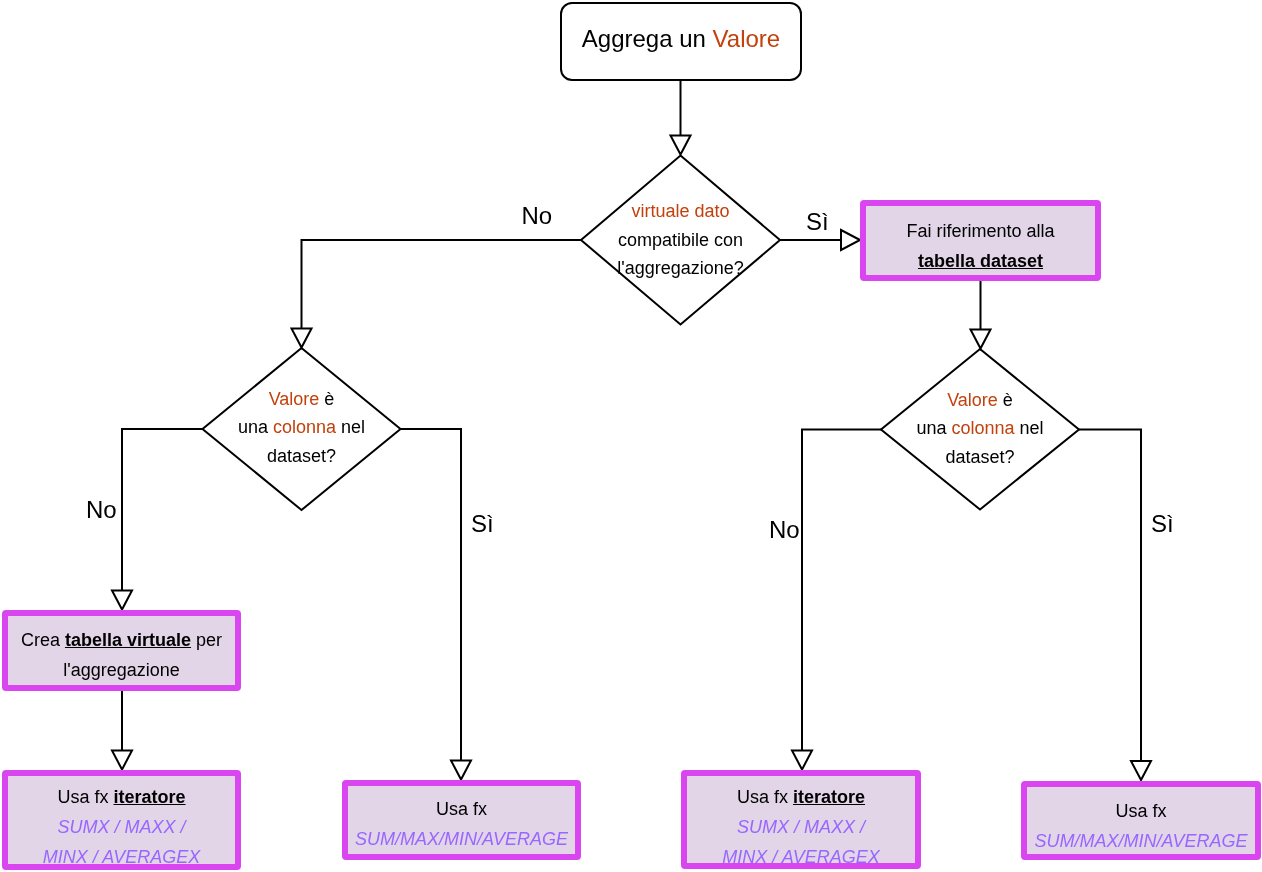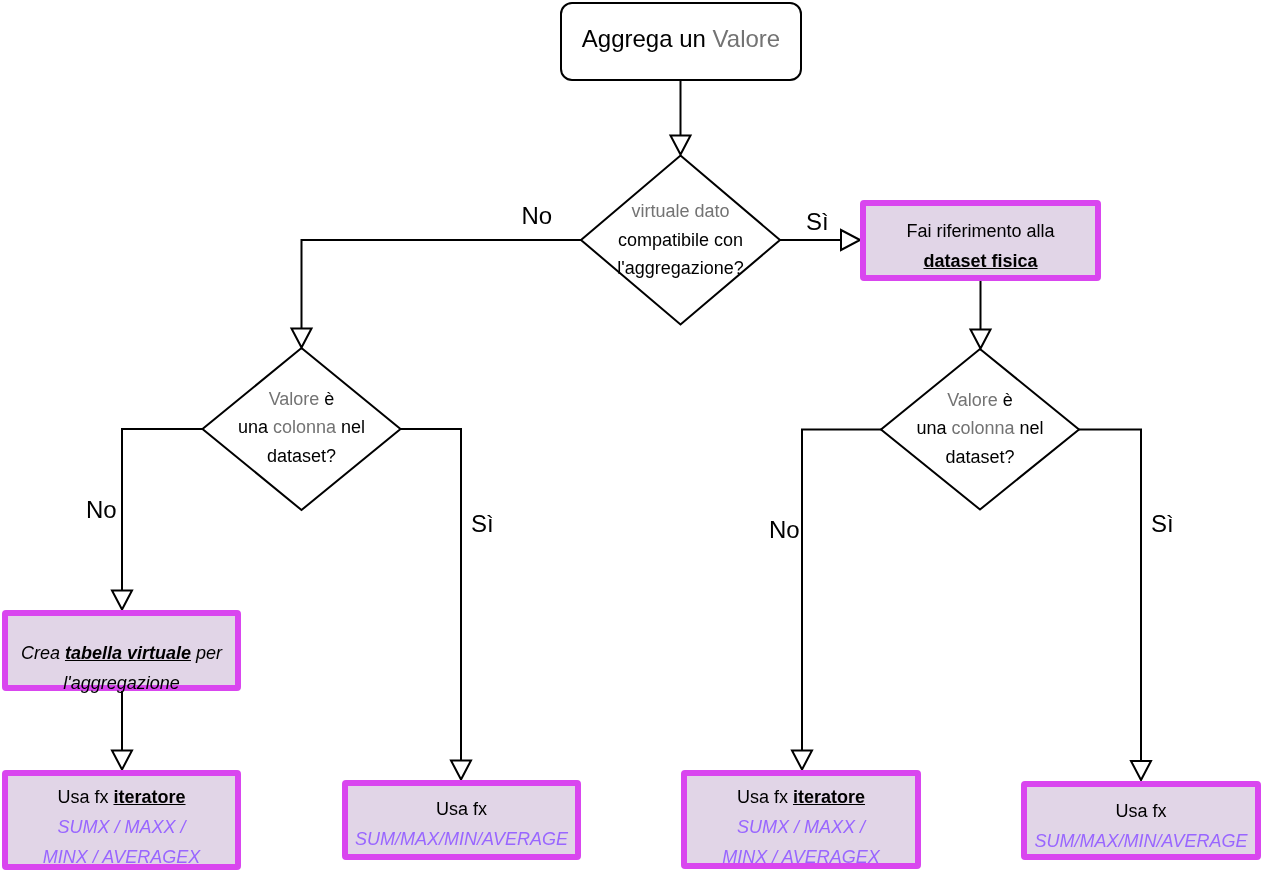--- a/index.html
+++ b/index.html
@@ -2,21 +2,21 @@
 <html><head>
 <meta charset="utf-8">
 <style>
   html,body{margin:0;padding:0;background:#ffffff;}
   body{width:1262px;height:872px;position:relative;overflow:hidden;
        font-family:"Liberation Sans", sans-serif;}
   svg{position:absolute;left:0;top:0;}
   .node{position:absolute;text-align:center;font-size:18px;line-height:30px;color:#000;box-sizing:border-box;}
   .box{background:#e1d5e7;border:6px solid #d946ef;border-radius:4px;}
   .dtxt{position:absolute;text-align:center;font-size:18px;line-height:28.6px;color:#000;box-sizing:border-box;}
-  .p{color:#737373;}
+  .p{color:#c2410c;}
   .it{color:#9966ff;font-style:italic;}
   b.u{font-weight:bold;text-decoration:underline;}
 </style>
 </head>
 <body>
 <svg width="1262" height="872" viewBox="0 0 1262 872">
   <g fill="none" stroke="#000000" stroke-width="2">
 
     <polygon points="680.5,155.5 780,240 680.5,324.5 581,240" fill="#ffffff"></polygon>
     <polygon points="301.5,348 400.5,429 301.5,510 202.5,429" fill="#ffffff"></polygon>
@@ -48,29 +48,29 @@
     <text x="806" y="230">Sì</text>
     <text x="86" y="518">No</text>
     <text x="471" y="532">Sì</text>
     <text x="769" y="537.5">No</text>
     <text x="1151" y="532">Sì</text>
   </g>
 </svg>
 
 <div class="node" style="left:560px;top:2px;width:242px;height:79px;background:#fff;border:2px solid #000;border-radius:12px;font-size:24px;padding-top:19.9px;">Aggrega un <span class="p">Valore</span></div>
 
-<div class="node box" style="left:860px;top:200px;width:241px;height:81px;padding-top:10.35px;">Fai riferimento alla<br><b class="u">dataset fisica</b></div>
+<div class="node box" style="left:860px;top:200px;width:241px;height:81px;padding-top:10.35px;">Fai riferimento alla<br><b class="u">tabella dataset</b></div>
 
 <div class="dtxt" style="left:581px;top:155.5px;width:199px;height:169px;padding-top:41.55px;"><span class="p">virtuale dato</span><br>compatibile con<br>l'aggregazione?</div>
 
 <div class="dtxt" style="left:202px;top:348px;width:199px;height:162px;padding-top:36.65px;"><span class="p">Valore</span> è<br>una <span class="p">colonna</span> nel<br>dataset?</div>
 
 <div class="dtxt" style="left:881px;top:349px;width:198px;height:161px;padding-top:36.75px;"><span class="p">Valore</span> è<br>una <span class="p">colonna</span> nel<br>dataset?</div>
 
-<div class="node box" style="left:2px;top:610px;width:239px;height:81px;padding-top:22px;font-style:italic;">Crea <b class="u">tabella virtuale</b> per<br>l'aggregazione</div>
+<div class="node box" style="left:2px;top:610px;width:239px;height:81px;padding-top:9px;">Crea <b class="u">tabella virtuale</b> per<br>l'aggregazione</div>
 
 <div class="node box" style="left:2px;top:770px;width:239px;height:100px;padding-top:6.35px;">Usa fx <b class="u">iteratore</b><br><span class="it">SUMX / MAXX /</span><br><span class="it">MINX / AVERAGEX</span></div>
 
 <div class="node box" style="left:342px;top:780px;width:239px;height:80px;padding-top:8.15px;">Usa fx<br><span class="it">SUM/MAX/MIN/AVERAGE</span></div>
 
 <div class="node box" style="left:681px;top:770px;width:240px;height:99px;padding-top:5.55px;">Usa fx <b class="u">iteratore</b><br><span class="it">SUMX / MAXX /</span><br><span class="it">MINX / AVERAGEX</span></div>
 
 <div class="node box" style="left:1021px;top:781px;width:240px;height:79px;padding-top:9.15px;">Usa fx<br><span class="it">SUM/MAX/MIN/AVERAGE</span></div>
 
 </body></html>

